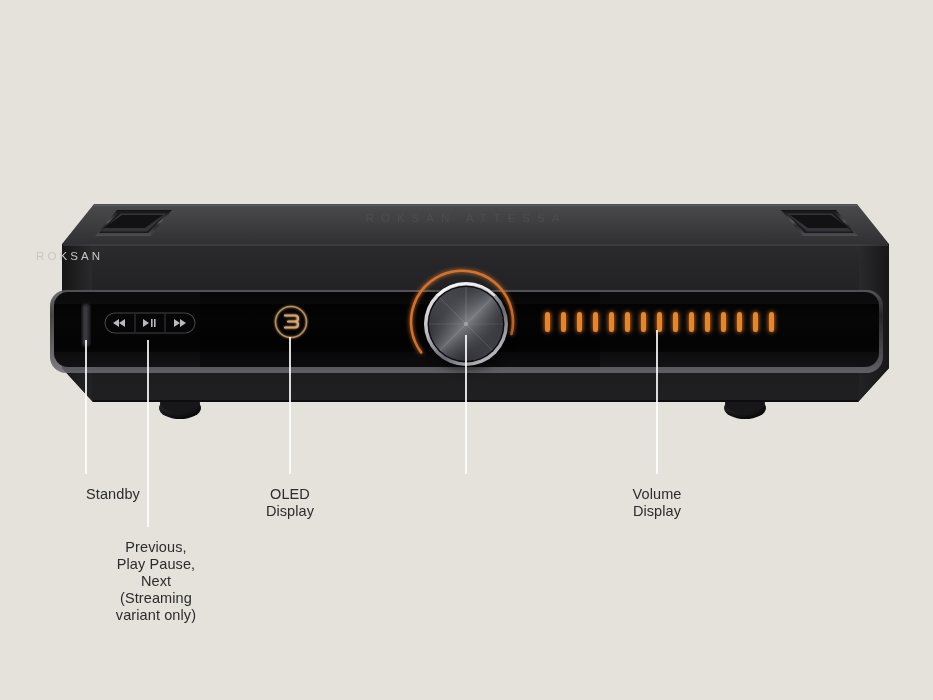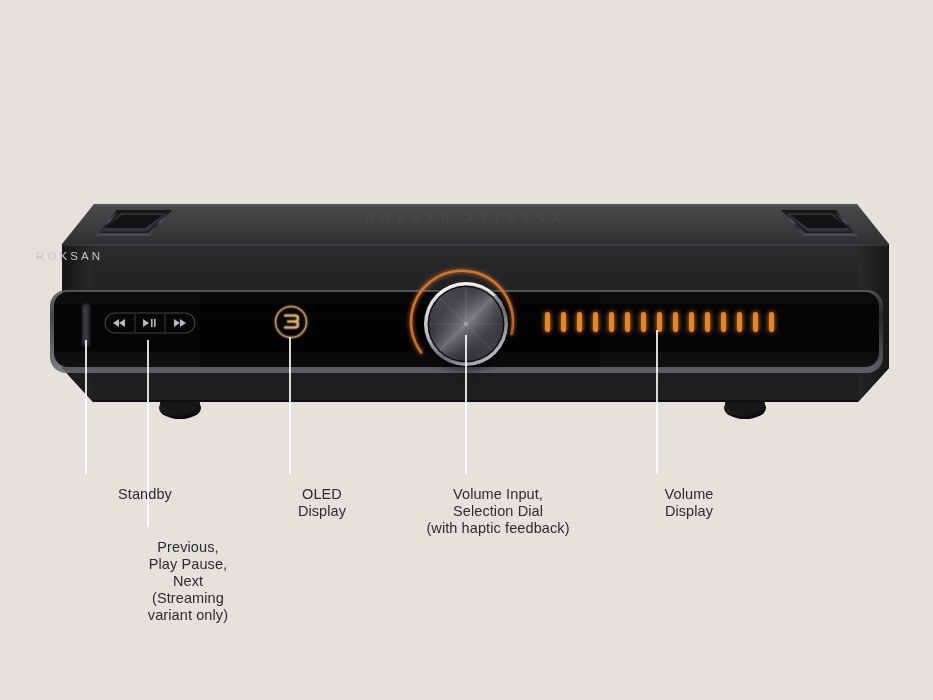--- a/index.html
+++ b/index.html
@@ -28,21 +28,20 @@
     height: 700px;
   }
   
   .callout {
     position: absolute;
     color: #2c2c2c;
     font-size: 14.5px;
     line-height: 17px;
     white-space: pre-line;
     letter-spacing: 0.1px;
-    margin-left: 32px;
   }
   .callout.c-center { text-align: center; transform: translateX(-50%); }
   #label-standby   { left: 86px;  top: 486px; }
   #label-transport { left: 156px; top: 539px; }
   #label-oled      { left: 290px; top: 486px; }
   #label-dial      { left: 466px; top: 486px; }
   #label-volume    { left: 657px; top: 486px; }
 </style>
 </head>
 <body>
@@ -306,21 +305,18 @@
 
     <div class="callout c-center" id="label-transport">Previous,
 Play Pause,
 Next
 (Streaming
 variant only)</div>
 
     <div class="callout c-center" id="label-oled">OLED
 Display</div>
 
-    <div class="callout c-center" id="label-dial">Volume Input,
-Selection Dial
-(with haptic feedback)</div>
 
     <div class="callout c-center" id="label-volume">Volume
 Display</div>
   </div>
 
 </div>
 
 </body></html>

